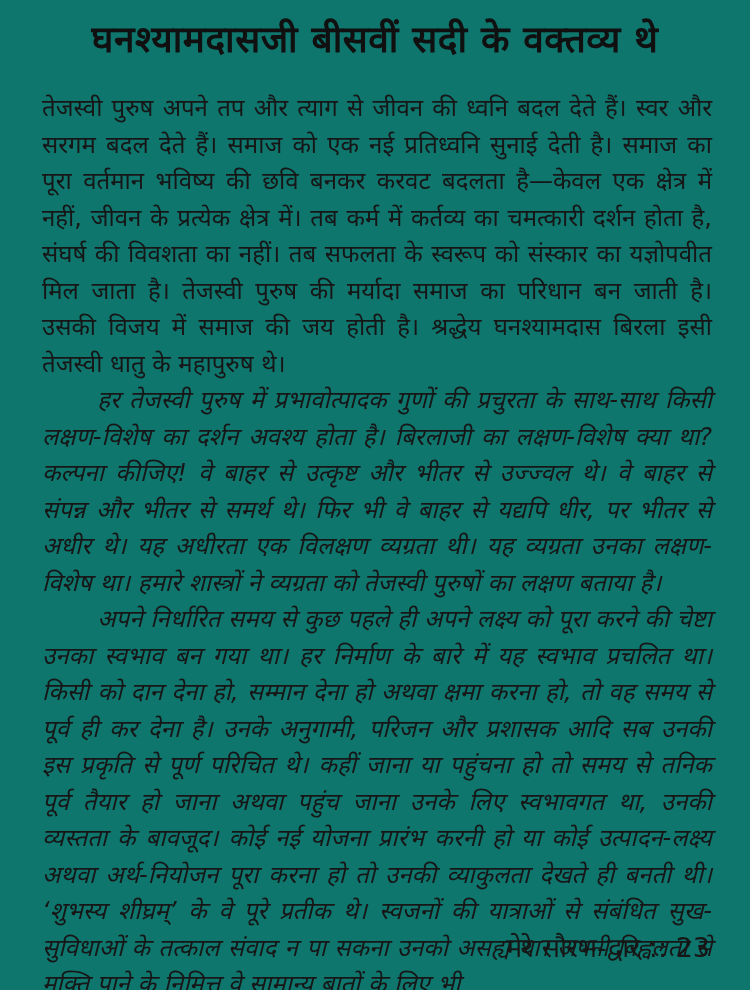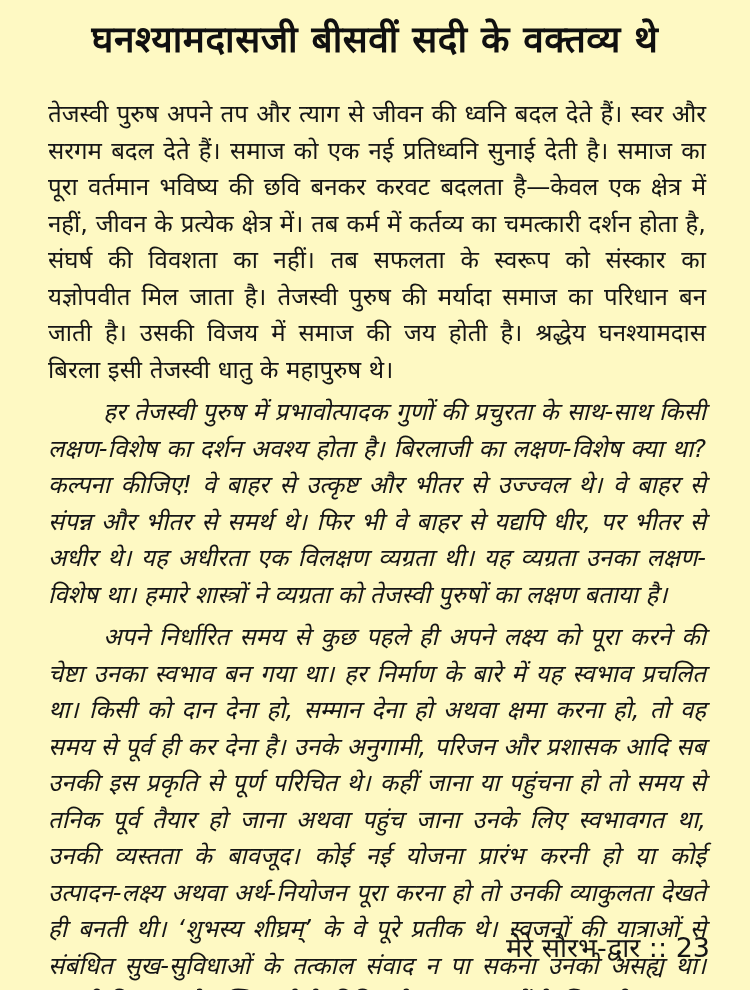--- a/index.html
+++ b/index.html
@@ -1,21 +1,21 @@
 <!DOCTYPE html>
 <html><head>
 <meta charset="utf-8">
 <style>
   * { margin: 0; padding: 0; box-sizing: border-box; }
   html, body { background: #ffffff; }
   .page {
     width: 750px;
     height: 990px;
     margin: 0 auto;
-    background: #fef9c3;
+    background: #0f766e;
     position: relative;
     overflow: hidden;
     font-family: "DejaVu Sans", sans-serif;
     color: #151515;
   }
   .title {
     position: absolute;
     top: 12px;
     left: 0;
     right: 0;
@@ -28,21 +28,21 @@
   .body-text {
     position: absolute;
     top: 90px;
     left: 42px;
     width: 670px;
     font-size: 24px;
     line-height: 36.5px;
     text-align: justify;
     color: #161616;
   }
-  .body-text p { margin: 6px; }
+  .body-text p { margin: 0; }
   .body-text p.indent { text-indent: 2.3em; font-style: italic; }
   .footer {
     position: absolute;
     right: 40px;
     top: 928px;
     font-size: 27px;
     font-weight: 500;
     color: #161616;
   }
 </style>

